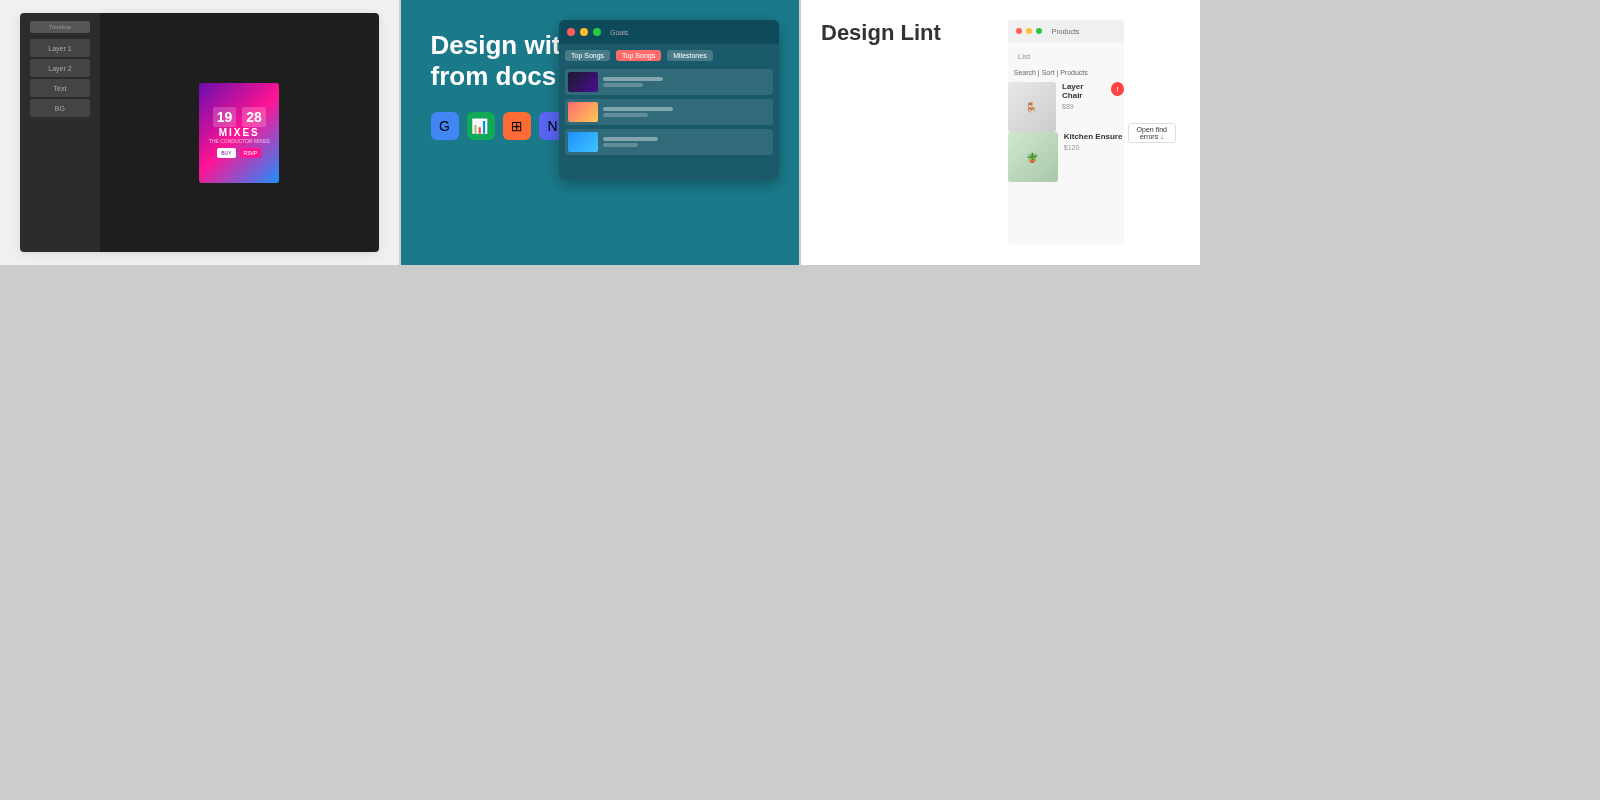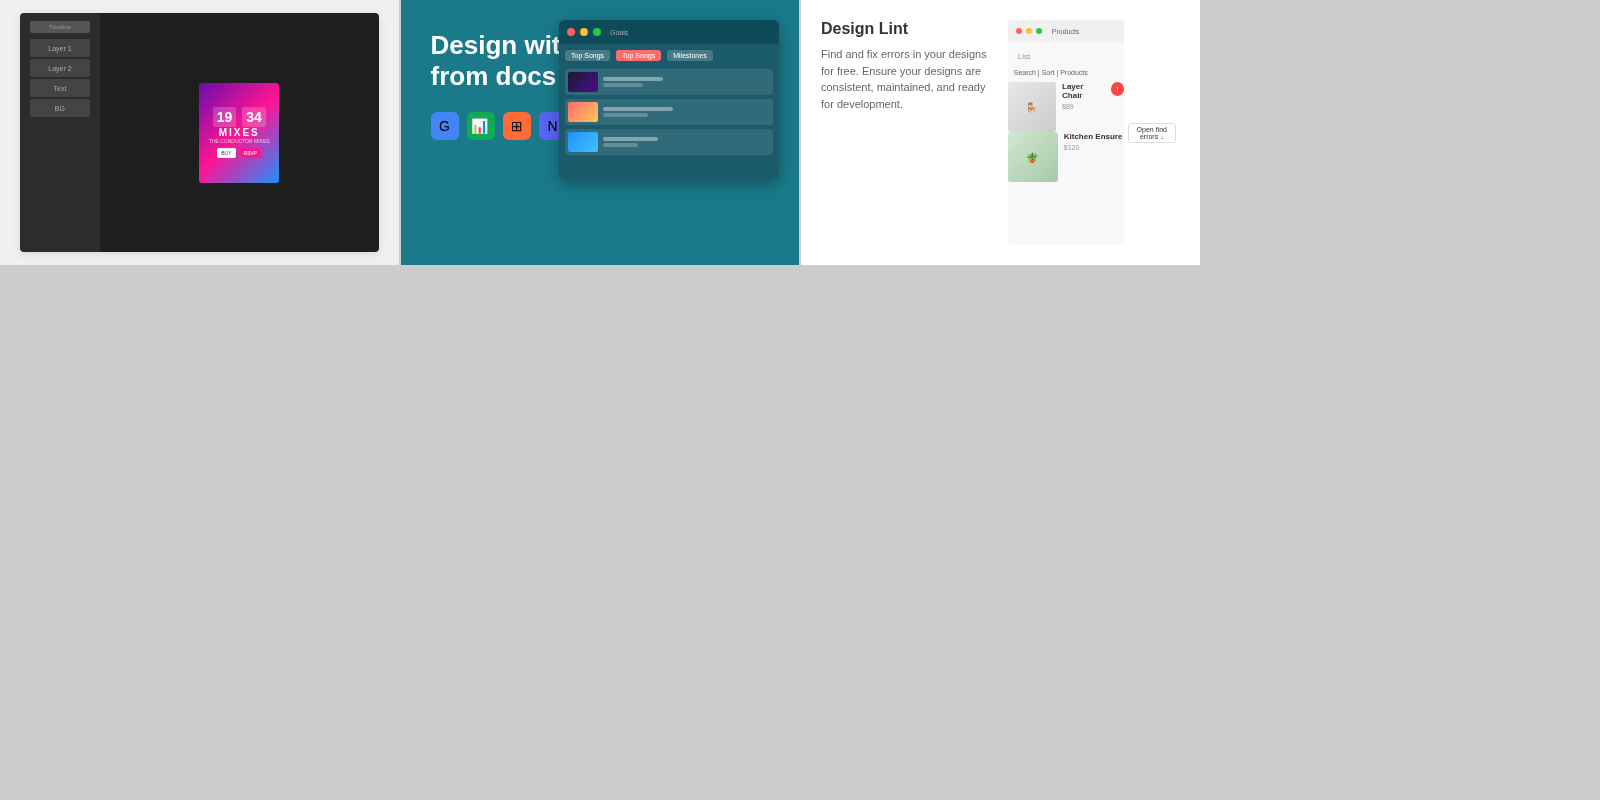--- a/index.html
+++ b/index.html
@@ -194,21 +194,21 @@
 
     
     .cell-3 {
       display: flex;
       gap: 15px;
       padding: 20px;
     }
     .lint-left {
       flex: 1;
     }
-    .lint-title { font-size: 16px; font-weight: 700; color: #333; margin-bottom: 8px; }
+    .lint-title { font-size: 22px; font-weight: 700; color: #333; margin-bottom: 8px; }
     .lint-desc { font-size: 11px; color: #666; line-height: 1.5; }
     .lint-right {
       flex: 1;
       display: flex;
       align-items: center;
       justify-content: center;
     }
     .lint-product-card {
       width: 100%;
       height: 100%;
@@ -268,21 +268,21 @@
         <div style="width:60px;height:12px;background:#555;border-radius:2px;margin-bottom:4px;font-size:6px;color:#999;display:flex;align-items:center;justify-content:center;">Timeline</div>
         <div class="figma-sidebar-item">Layer 1</div>
         <div class="figma-sidebar-item">Layer 2</div>
         <div class="figma-sidebar-item">Text</div>
         <div class="figma-sidebar-item">BG</div>
       </div>
       <div class="figma-main">
         <div class="party-poster">
           <div class="party-date">
             <span class="date-box">19</span>
-            <span class="date-box">34</span>
+            <span class="date-box">28</span>
           </div>
           <div class="party-text">MIXES</div>
           <div style="font-size:5px;color:rgba(255,255,255,0.7);text-align:center;padding:0 4px;">THE CONDUCTOR MIXES</div>
           <div style="display:flex;gap:4px;margin-top:4px;">
             <div style="background:#fff;color:#6a0dad;font-size:5px;padding:2px 4px;border-radius:2px;">BUY</div>
             <div style="background:#ff1493;color:#fff;font-size:5px;padding:2px 4px;border-radius:2px;">RSVP</div>
           </div>
         </div>
       </div>
     </div>
@@ -332,21 +332,20 @@
             <div class="preview-line" style="width:35px;opacity:0.6;"></div>
           </div>
         </div>
       </div>
     </div>
   </div>
 
   <div class="cell cell-3">
     <div class="lint-left">
       <div class="lint-title">Design Lint</div>
-      <div class="lint-desc">Find and fix errors in your designs for free. Ensure your designs are consistent, maintained, and ready for development.</div>
     </div>
     <div class="lint-right">
       <div class="lint-product-card">
         <div class="lint-card-header">
           <div class="lint-dot" style="background:#ff5f56;"></div>
           <div class="lint-dot" style="background:#ffbd2e;"></div>
           <div class="lint-dot" style="background:#27c93f;"></div>
           <div style="font-size:7px;color:#666;margin-left:6px;">Products</div>
         </div>
         <div class="products-list">

